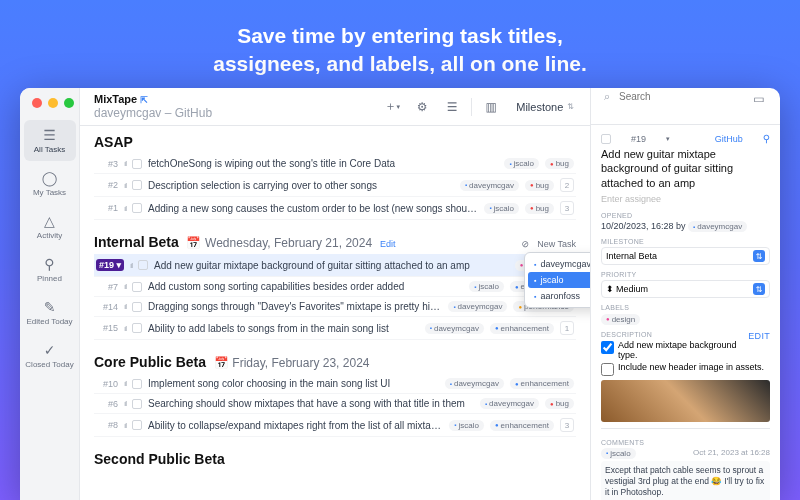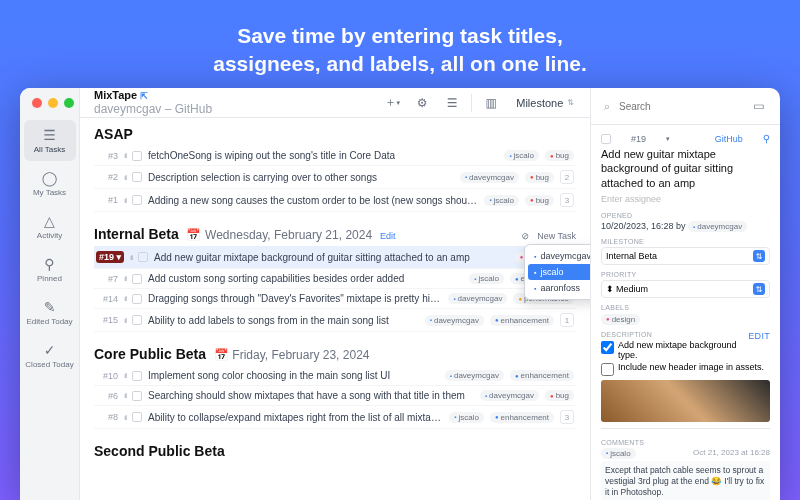--- a/index.html
+++ b/index.html
@@ -7,53 +7,53 @@
 .hero{text-align:center;color:#fff;padding:22px 0 18px;font-size:21px;font-weight:600;line-height:1.35}
 .window{position:absolute;left:20px;top:88px;right:20px;bottom:0;background:#fff;border-radius:10px 10px 0 0;box-shadow:0 8px 40px rgba(0,0,0,.3);display:flex;overflow:hidden}
 .traffic{position:absolute;left:12px;top:10px;display:flex;gap:6px}
 .dot{width:10px;height:10px;border-radius:50%}
 .dot.r{background:#ff5f57}.dot.y{background:#febc2e}.dot.g{background:#28c840}
 .lnav{width:60px;background:#f3f4f6;border-right:1px solid #e5e7eb;padding-top:32px;display:flex;flex-direction:column;align-items:center;gap:2px}
 .lnav-item{width:52px;padding:7px 0;text-align:center;border-radius:6px;cursor:pointer;font-size:8px;color:#6b7280}
 .lnav-item.sel{background:#e5e7eb;color:#374151}
 .lnav-item .ic{display:block;font-size:14px;margin-bottom:2px;color:#6b7280}
 .main{flex:1;display:flex;flex-direction:column;min-width:0}
-.topbar{height:30px;border-bottom:1px solid #e5e7eb;display:flex;align-items:center;padding:0 10px 0 14px;gap:8px}
+.topbar{height:38px;border-bottom:1px solid #e5e7eb;display:flex;align-items:center;padding:0 10px 0 14px;gap:8px}
 .crumb{font-size:11px;line-height:1.2}
 .crumb .t{font-weight:600;color:#111}
 .crumb .s{color:#9ca3af;font-size:12px}
 .spacer{flex:1}
 .tbtn{width:22px;height:22px;display:flex;align-items:center;justify-content:center;color:#6b7280;font-size:12px;cursor:pointer}
 .ms-sel{font-size:11px;color:#374151;padding:2px 6px;display:flex;align-items:center;gap:4px}
 .body{flex:1;overflow:hidden;padding:8px 14px;font-size:10px;color:#374151}
 .sec{margin-bottom:14px}
 .sec-h{display:flex;align-items:baseline;gap:8px;margin-bottom:4px}
 .sec-t{font-size:14px;font-weight:700;color:#111}
 .sec-d{font-size:12px;color:#6b7280}
 .sec-e{font-size:9px;color:#3b82f6;cursor:pointer}
 .sec-r{margin-left:auto;display:flex;gap:8px;align-items:center;font-size:9px;color:#6b7280}
 .row{display:flex;align-items:center;padding:4px 2px;border-bottom:1px solid #f3f4f6;gap:6px;position:relative}
 .row.sel{background:#e8f0fe}
 .num{width:22px;font-size:9px;color:#9ca3af;text-align:right}
-.num.pill{background:#7f1d1d;color:#fff;border-radius:3px;padding:1px 3px;width:auto;font-weight:600}
+.num.pill{background:#4c1d95;color:#fff;border-radius:3px;padding:1px 3px;width:auto;font-weight:600}
 .lvl{font-size:8px;color:#9ca3af;letter-spacing:-1px}
 .cb{width:10px;height:10px;border:1px solid #d1d5db;border-radius:2px;flex-shrink:0}
 .title{flex:1;font-size:10px;color:#374151;white-space:nowrap;overflow:hidden;text-overflow:ellipsis}
 .tag{font-size:8px;padding:1px 5px;border-radius:7px;background:#f3f4f6;color:#6b7280;display:inline-flex;align-items:center;gap:2px}
 .tag.u::before{content:"▪";color:#3b82f6;font-size:6px}
 .tag.l::before{content:"●";font-size:6px}
 .tag.bug::before{color:#ef4444}.tag.enh::before{color:#3b82f6}.tag.des::before{color:#ec4899}.tag.perf::before{color:#f59e0b}
 .cnt{width:14px;height:14px;border:1px solid #e5e7eb;border-radius:3px;font-size:8px;color:#9ca3af;display:flex;align-items:center;justify-content:center}
 .pop{position:absolute;left:430px;top:-2px;background:#fff;border:1px solid #d1d5db;border-radius:6px;box-shadow:0 4px 12px rgba(0,0,0,.15);width:110px;z-index:10;padding:3px}
 .pop-i{padding:3px 6px;font-size:9px;border-radius:3px;display:flex;align-items:center;gap:4px;cursor:pointer}
 .pop-i.sel{background:#3b82f6;color:#fff}
 .pop-i::before{content:"▪";font-size:7px;color:#3b82f6}
 .pop-i.sel::before{color:#fff}
 .detail{width:190px;border-left:1px solid #e5e7eb;display:flex;flex-direction:column;font-size:10px}
-.dtop{height:38px;border-bottom:1px solid #e5e7eb;display:flex;align-items:center;padding:0 10px;gap:6px}
+.dtop{height:38px;border-bottom:1px solid #e5e7eb;display:flex;align-items:flex-start;padding:0 10px;gap:6px}
 .search{flex:1;position:relative}
 .search input{width:100%;border:none;font-size:10px;padding:3px 4px 3px 18px;color:#6b7280;outline:none}
 .search::before{content:"⌕";position:absolute;left:3px;top:2px;color:#9ca3af;font-size:11px}
 .dbody{padding:8px 10px;overflow:hidden}
 .did{display:flex;align-items:center;gap:20px;font-size:9px;color:#6b7280;margin-bottom:3px}
 .dtitle{font-size:11px;font-weight:400;color:#111;line-height:1.3;margin-bottom:4px}
 .dassign{font-size:9px;color:#bbb;margin-bottom:8px}
 .dlbl{font-size:7px;color:#9ca3af;text-transform:uppercase;letter-spacing:.3px;margin-bottom:2px;margin-top:6px}
 .dval{font-size:9px;color:#374151;margin-bottom:2px}
 .dsel{display:flex;align-items:center;justify-content:space-between;background:#fff;border:1px solid #e5e7eb;border-radius:4px;padding:2px 4px;font-size:9px}

